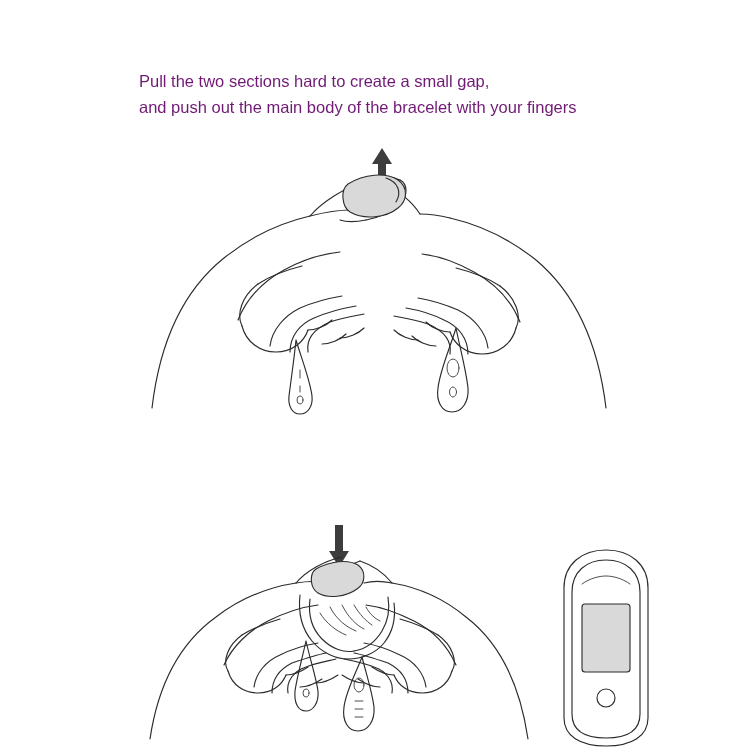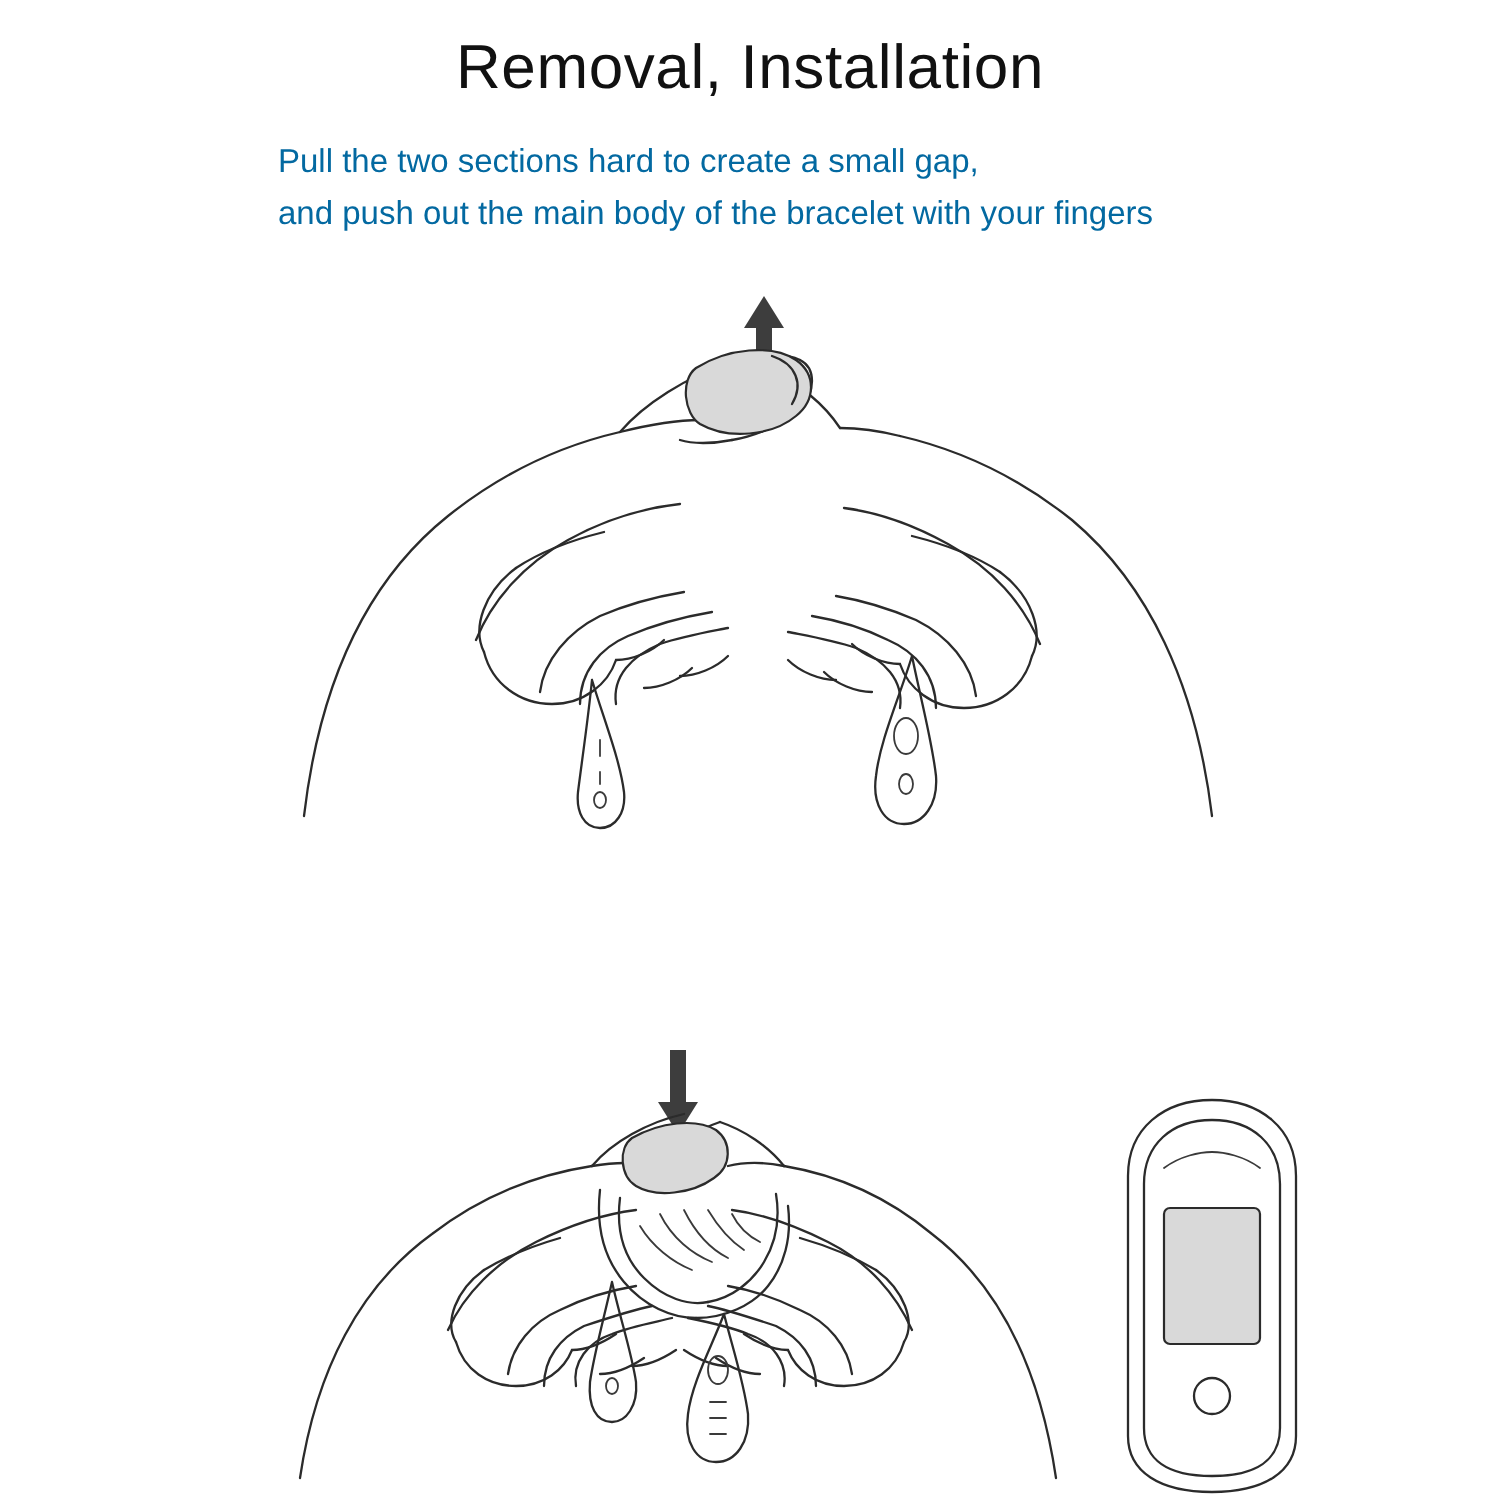--- a/index.html
+++ b/index.html
@@ -29,21 +29,21 @@
     text-align: center;
     font-size: 31px;
     font-weight: 400;
     letter-spacing: 0.3px;
     color: #111;
   }
   .caption {
     position: absolute;
     font-size: 16.5px;
     line-height: 26px;
-    color: #0369a1;
+    color: #701a75;
     white-space: pre;
   }
   #caption-1 {
     top: 68px;
     left: 139px;
   }
   #caption-2 {
     top: 440px;
     left: 128px;
   }
@@ -94,21 +94,20 @@
   .arrow {
     fill: #3d3d3d;
     stroke: none;
   }
 </style>
 </head>
 <body>
 
 <div class="page">
 
-  <div class="title">Removal, Installation</div>
 
   <div class="caption" id="caption-1">Pull the two sections hard to create a small gap,
 and push out the main body of the bracelet with your fingers</div>
 
   <div class="fig" id="figure-1">
     <svg width="460" height="280" viewBox="0 0 460 280" aria-hidden="true">
 
       <g>
         <path class="arrow" d="M232 18 L242 34 L236 34 L236 62 L228 62 L228 34 L222 34 Z"></path>
       </g>

